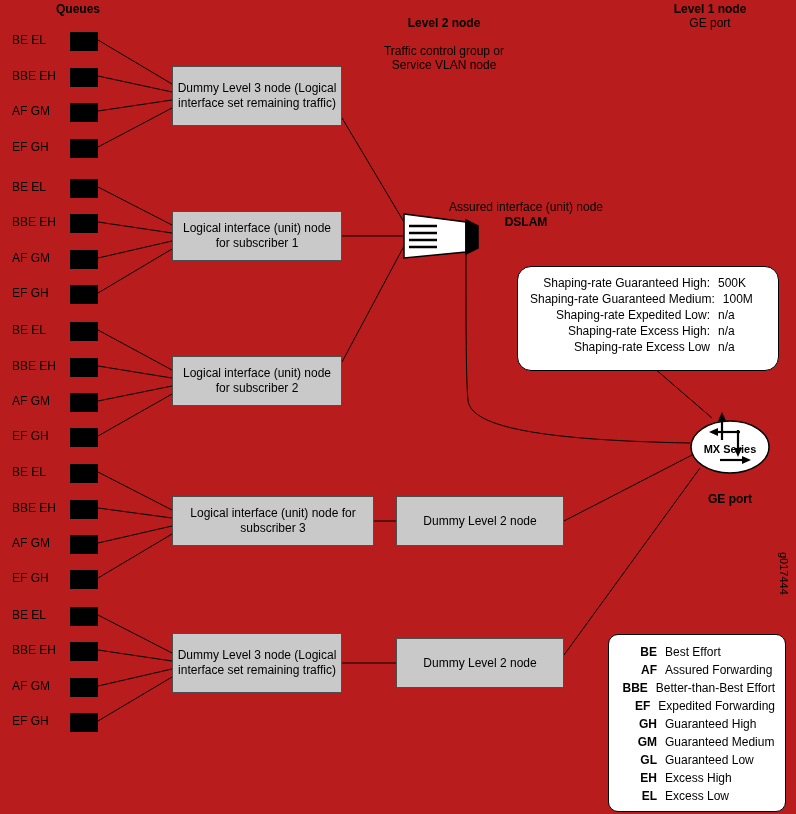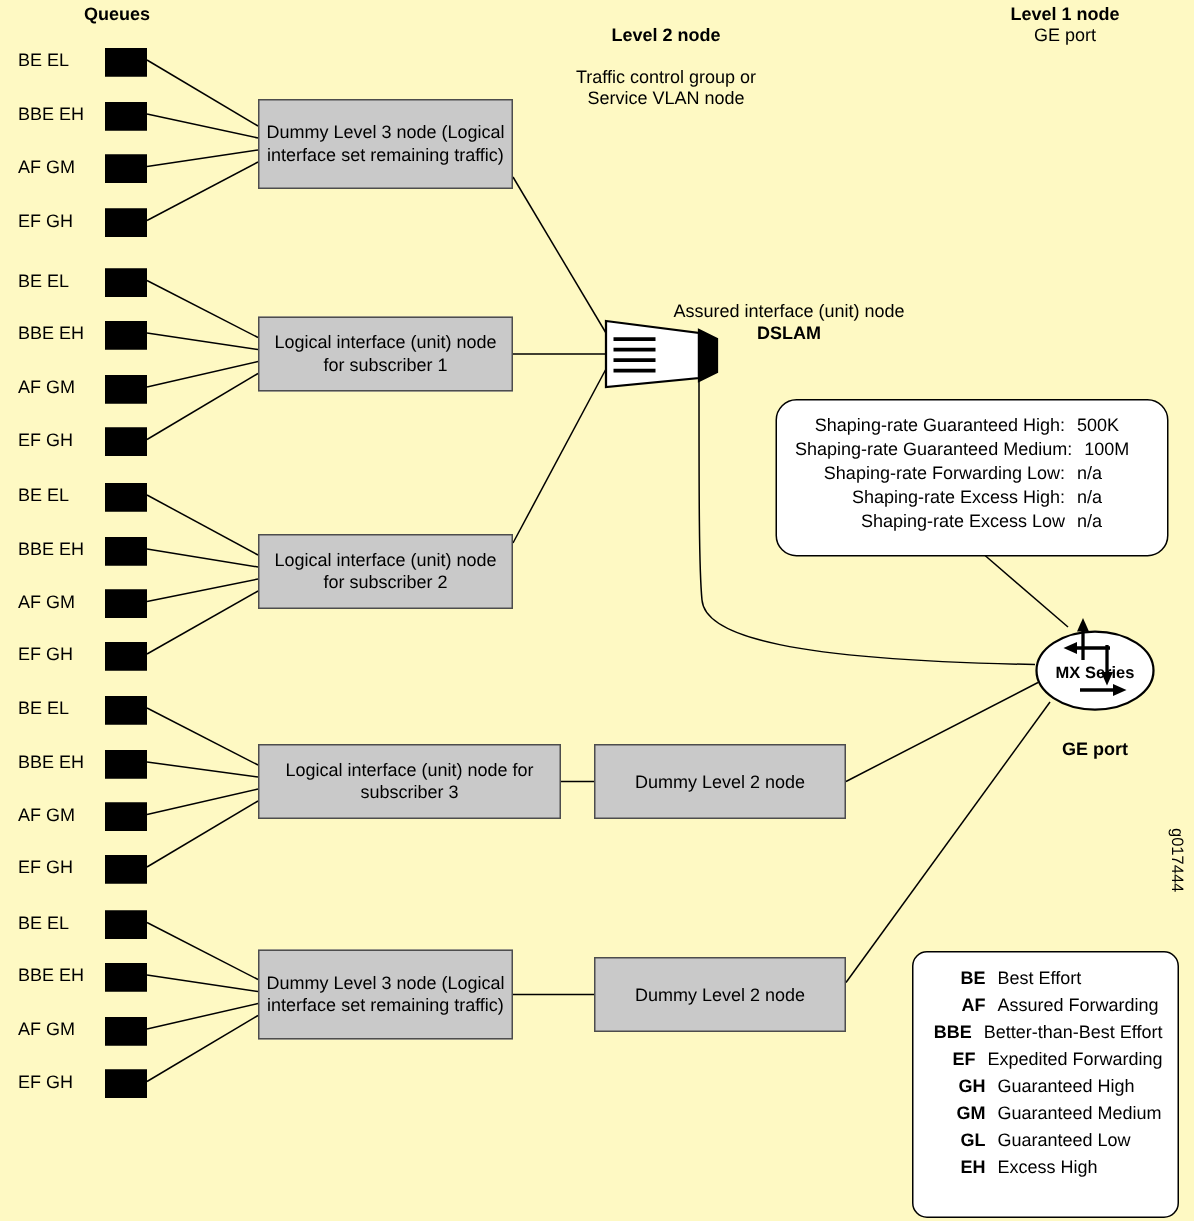--- a/index.html
+++ b/index.html
@@ -9,21 +9,21 @@
   }
   body {
     font-family: "Liberation Sans", sans-serif;
     color: #000000;
   }
   #canvas {
     position: relative;
     width: 796px;
     height: 814px;
     overflow: hidden;
-    background: #fef9c3;
+    background: #b91c1c;
   }
   .svg-layer {
     position: absolute;
     left: 0;
     top: 0;
     width: 796px;
     height: 814px;
   }
   .col-head {
     position: absolute;
@@ -299,21 +299,21 @@
   <div class="callout" style="left:517px; top:266px; width:262px; height:105px;">
     <div class="row">
       <span class="lab">Shaping-rate Guaranteed High:</span>
       <span class="val">500K</span>
     </div>
     <div class="row">
       <span class="lab">Shaping-rate Guaranteed Medium:</span>
       <span class="val">100M</span>
     </div>
     <div class="row">
-      <span class="lab">Shaping-rate Forwarding Low:</span>
+      <span class="lab">Shaping-rate Expedited Low:</span>
       <span class="val">n/a</span>
     </div>
     <div class="row">
       <span class="lab">Shaping-rate Excess High:</span>
       <span class="val">n/a</span>
     </div>
     <div class="row">
       <span class="lab">Shaping-rate Excess Low</span>
       <span class="val">n/a</span>
     </div>
@@ -345,17 +345,21 @@
       <span>Guaranteed Medium</span>
     </div>
     <div class="lrow">
       <span class="abbr">GL</span>
       <span>Guaranteed Low</span>
     </div>
     <div class="lrow">
       <span class="abbr">EH</span>
       <span>Excess High</span>
     </div>
+    <div class="lrow">
+      <span class="abbr">EL</span>
+      <span>Excess Low</span>
+    </div>
   </div>
 
   <div class="docid" style="left:790px; top:552px;">g017444</div>
 
 </div>
 
 </body></html>

